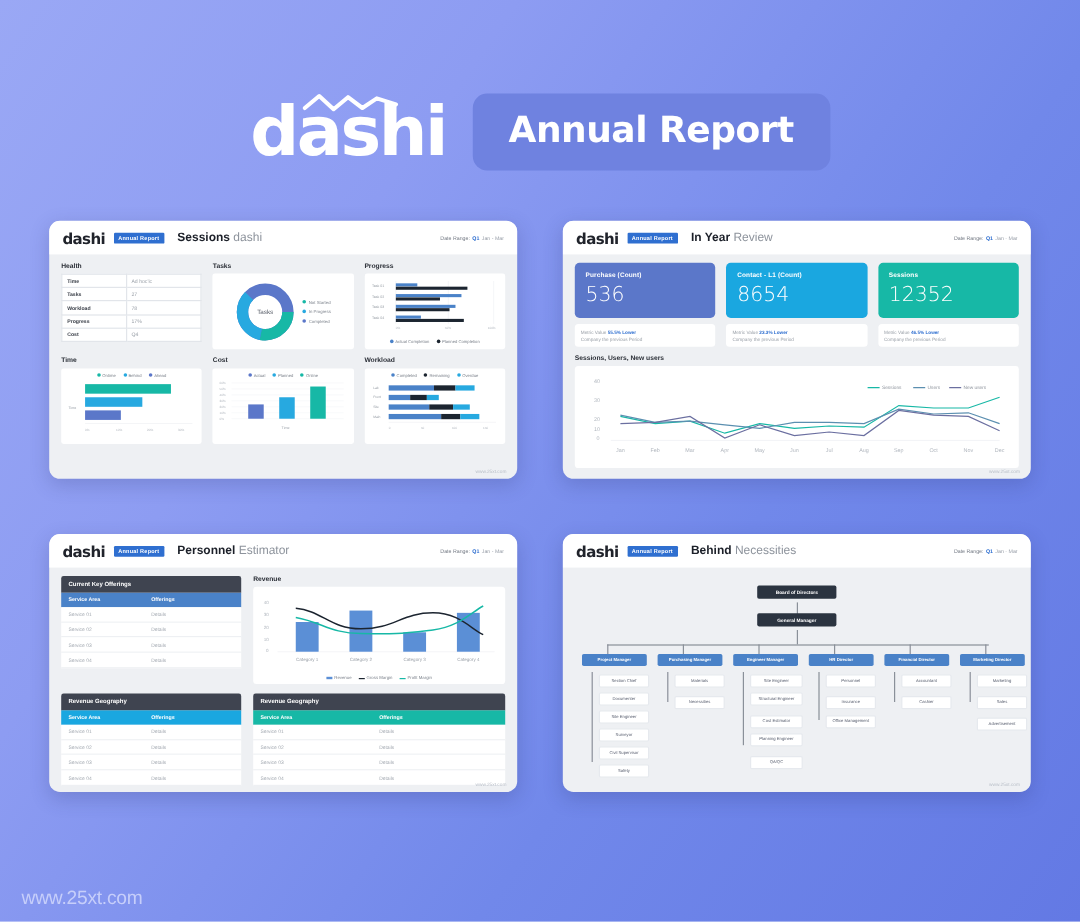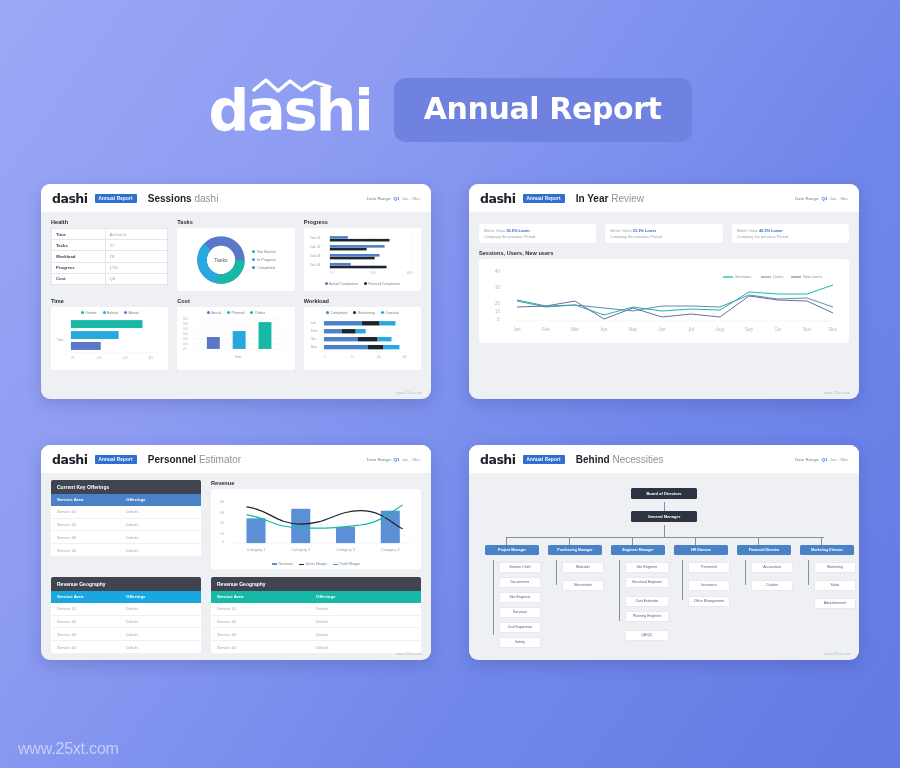--- a/index.html
+++ b/index.html
@@ -310,32 +310,44 @@
       </span>
       <span class="head-date">
         <span class="lbl">Date Range:</span>
         <span class="q">Q1</span>
         <span>Jan - Mar</span>
       </span>
     </div>
     <div class="slide-body">
       <div class="kpis">
         <div>
+          <div class="kpi-tile" style="background:#5b77c9">
+            <div class="kpi-label">Purchase (Count)</div>
+            <div class="kpi-value">536</div>
+          </div>
           <div class="kpi-foot">
             <span>Metric Value </span><b>55.5% Lower</b><br>
             <span>Company the previous Period</span>
           </div>
         </div>
         <div>
+          <div class="kpi-tile" style="background:#1aa7e0">
+            <div class="kpi-label">Contact - L1 (Count)</div>
+            <div class="kpi-value">8654</div>
+          </div>
           <div class="kpi-foot">
             <span>Metric Value </span><b>23.3% Lower</b><br>
             <span>Company the previous Period</span>
           </div>
         </div>
         <div>
+          <div class="kpi-tile" style="background:#17b8a6">
+            <div class="kpi-label">Sessions</div>
+            <div class="kpi-value">12352</div>
+          </div>
           <div class="kpi-foot">
             <span>Metric Value </span><b>46.5% Lower</b><br>
             <span>Company the previous Period</span>
           </div>
         </div>
       </div>
 
       <div class="panel-title" style="margin-top:7px;">Sessions, Users, New users</div>
       <div class="card" style="padding:4px 6px;">
         <svg width="100%" height="72" viewBox="0 0 350 72">

